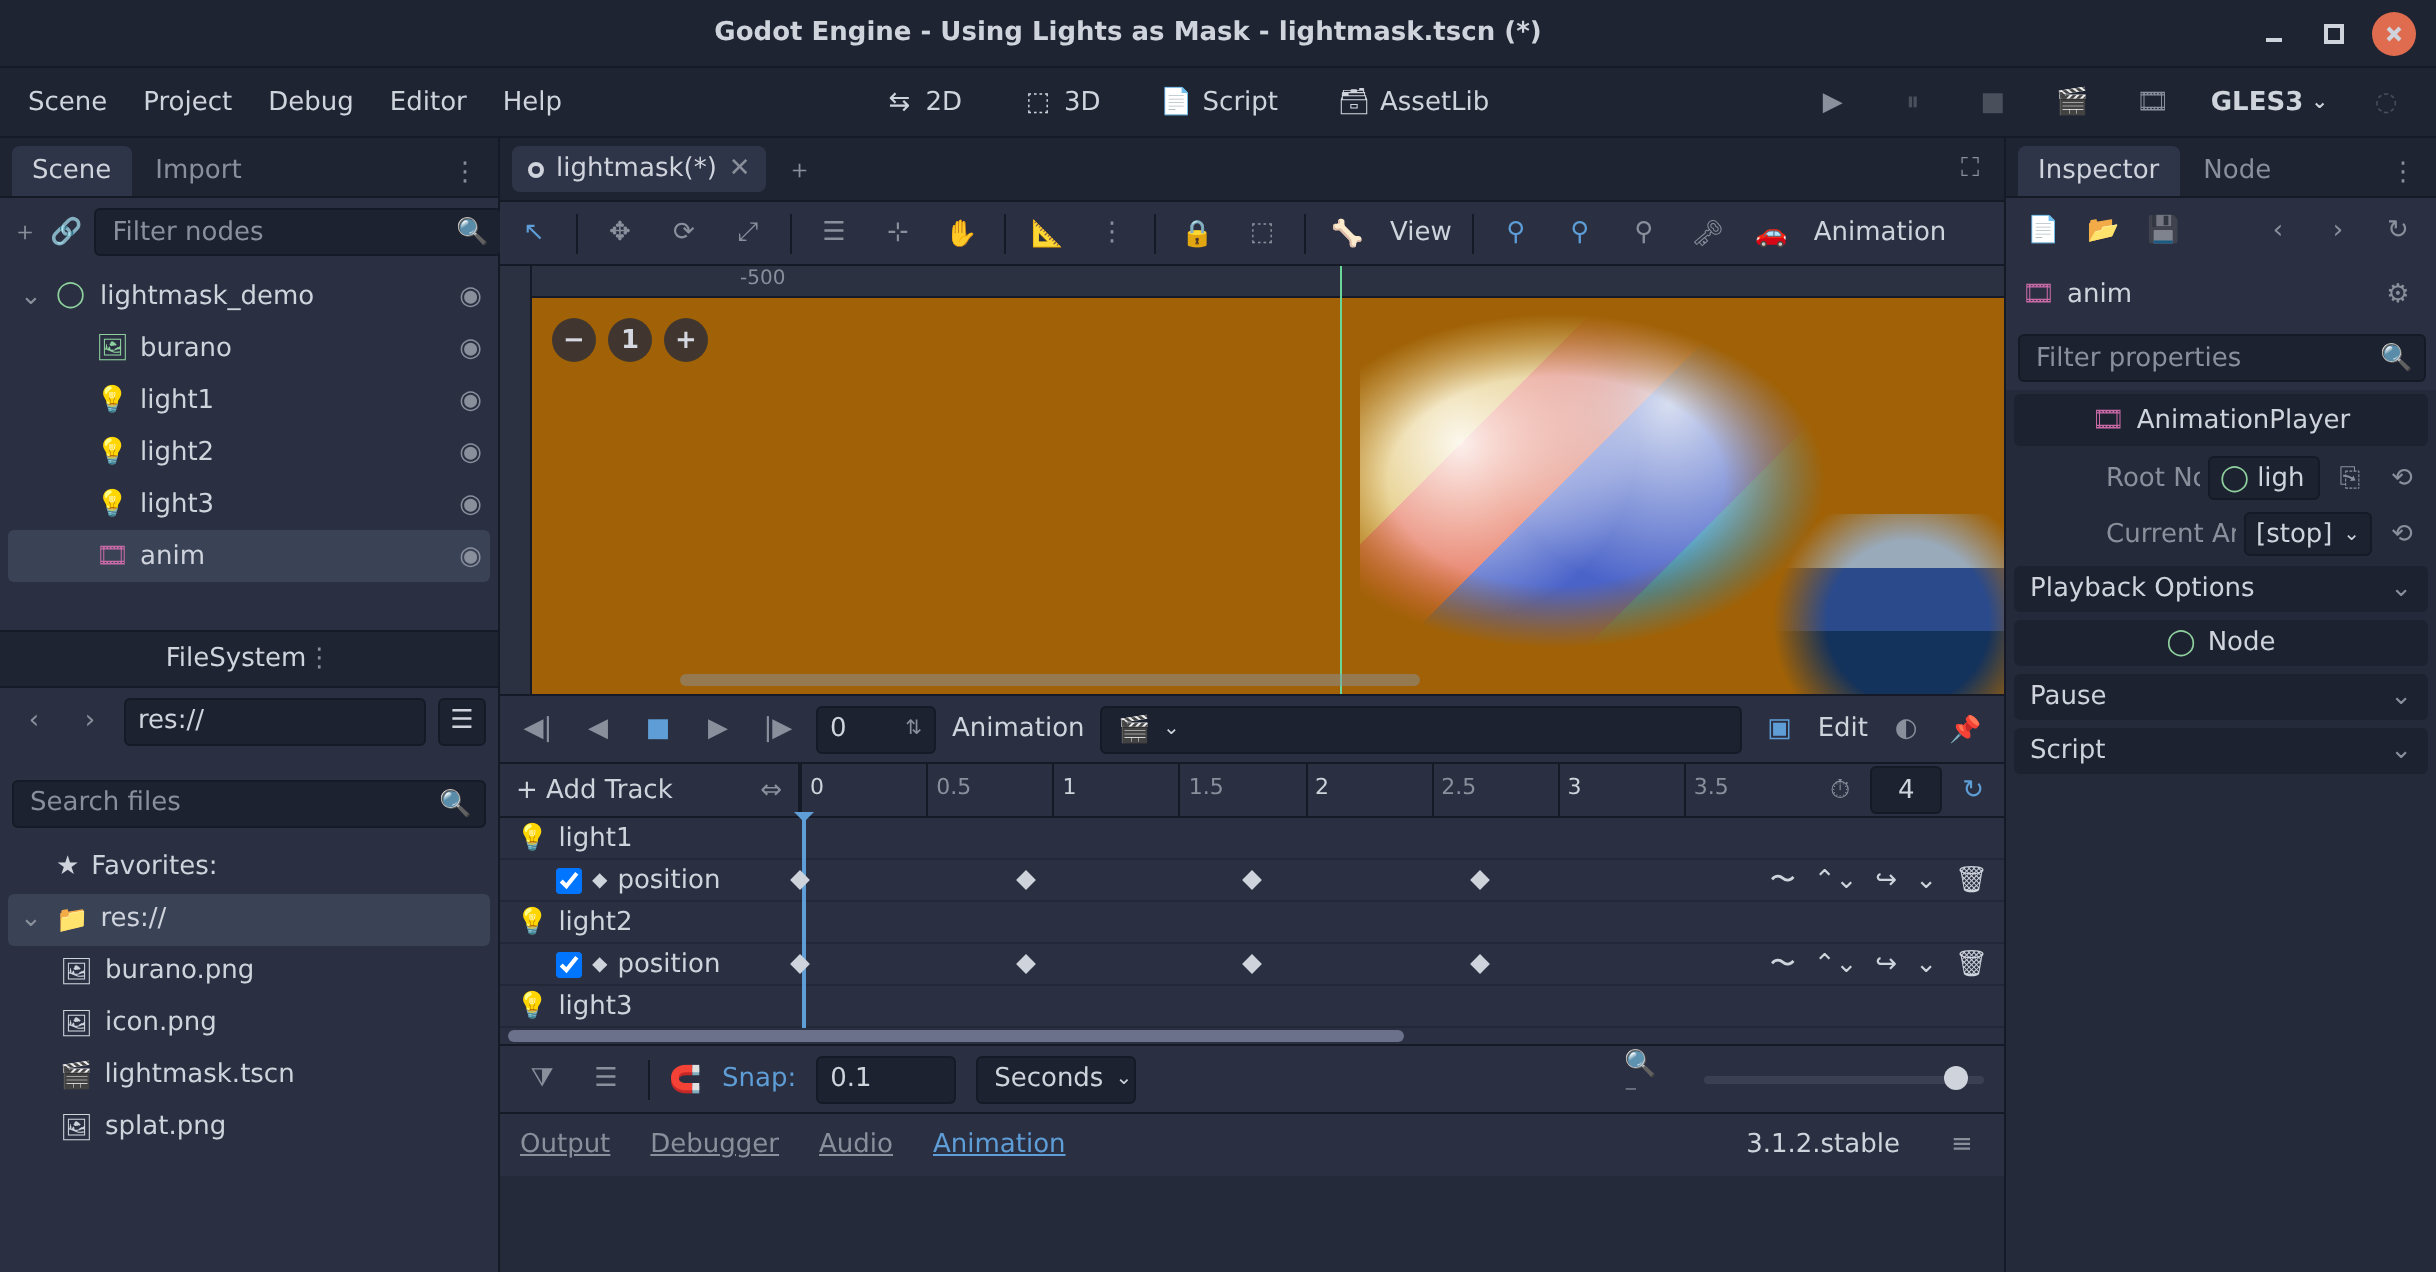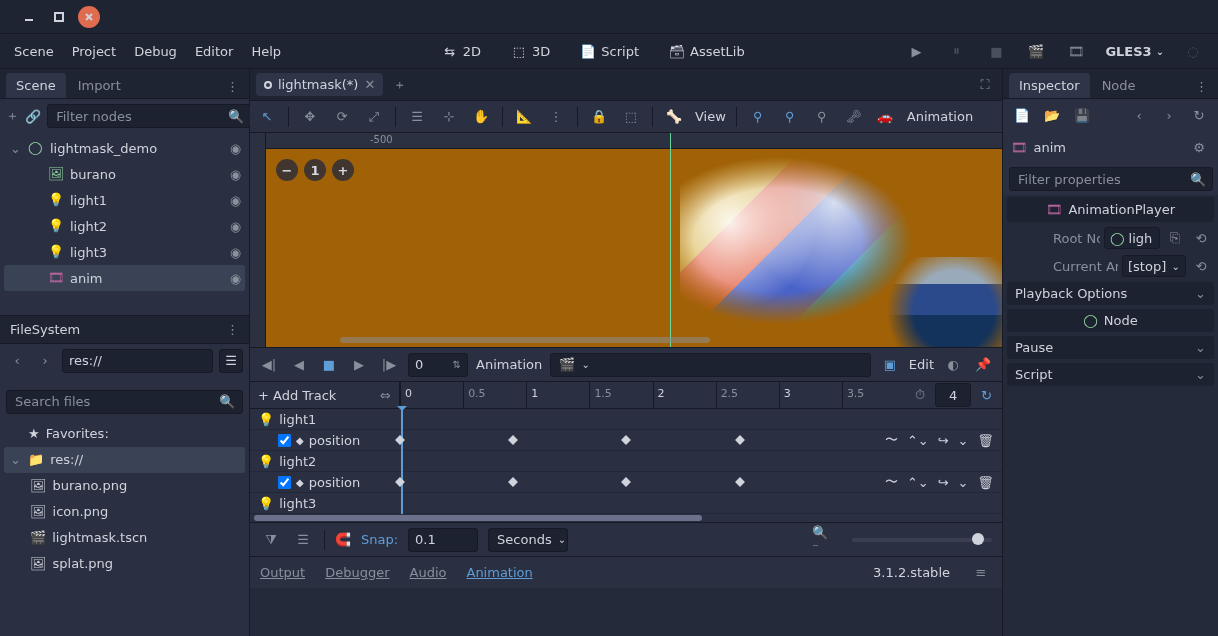--- a/index.html
+++ b/index.html
@@ -59,21 +59,21 @@
   .tree{flex:1;overflow:auto;background:var(--panel);padding:2px 4px;}
   .tree-row{display:flex;align-items:center;height:26px;gap:6px;border-radius:3px;padding-right:4px;}
   .tree-row.selected{background:var(--highlight);}
   .tree-row .label{flex:1;white-space:nowrap;overflow:hidden;}
   .tree-row .vis{color:var(--text-dim);}
   .indent0{padding-left:6px;}
   .indent1{padding-left:26px;}
   .node-icon{width:16px;height:16px;}
 
   
-  .fs-head{display:flex;align-items:center;justify-content:space-between;padding:6px 10px;background:var(--panel-dark);border-top:1px solid var(--border);border-bottom:1px solid var(--border);}
+  .fs-head{display:flex;align-items:center;justify-content:center;padding:6px 10px;background:var(--panel-dark);border-top:1px solid var(--border);border-bottom:1px solid var(--border);}
   .fs-nav{display:flex;align-items:center;gap:6px;padding:5px 6px;background:var(--panel);}
   .path-box{flex:1;background:#1d2230;border:1px solid var(--border);border-radius:3px;height:24px;display:flex;align-items:center;padding:0 6px;}
   .view-toggle{width:24px;height:24px;background:#1d2230;border:1px solid var(--border);border-radius:3px;display:flex;align-items:center;justify-content:center;}
 
   
   .scene-tabs{height:32px;background:var(--panel-dark);display:flex;align-items:center;padding:0 6px;gap:6px;border-bottom:1px solid var(--border);}
   .scene-tab{display:flex;align-items:center;gap:6px;background:var(--tab-active);padding:4px 8px;border-radius:4px;}
   .scene-tab .dot{width:8px;height:8px;border-radius:4px;border:2px solid #cfd3dc;}
   .scene-tab .close{color:var(--text-dim);}
   .plus-tab{color:var(--text-dim);padding:4px;}
@@ -146,20 +146,21 @@
   .prop-field{background:#1d2230;border:1px solid var(--border);border-radius:3px;height:22px;display:flex;align-items:center;padding:0 5px;gap:4px;min-width:56px;}
   .section-head{display:flex;align-items:center;justify-content:space-between;padding:4px 8px;background:#1d2230;margin:2px 4px;border-radius:3px;}
   .section-head::after{content:"⌄";color:var(--text-dim);}
   .node-center{text-align:center;padding:4px;background:#1d2230;margin:2px 4px;border-radius:3px;display:flex;justify-content:center;gap:6px;align-items:center;}
 
 </style>
 </head>
 <body>
 
 <div class="titlebar">
+  <span class="title">Godot Engine - Using Lights as Mask - lightmask.tscn (*)</span>
   <span class="win-btn">
       <svg width="12" height="12">
         <line x1="2" y1="9" x2="10" y2="9" stroke-width="2"></line>
       </svg>
     </span>
   <span class="win-btn">
       <svg width="12" height="12">
         <rect x="2" y="2" width="8" height="8" fill="none" stroke-width="2"></rect>
       </svg>
     </span>

